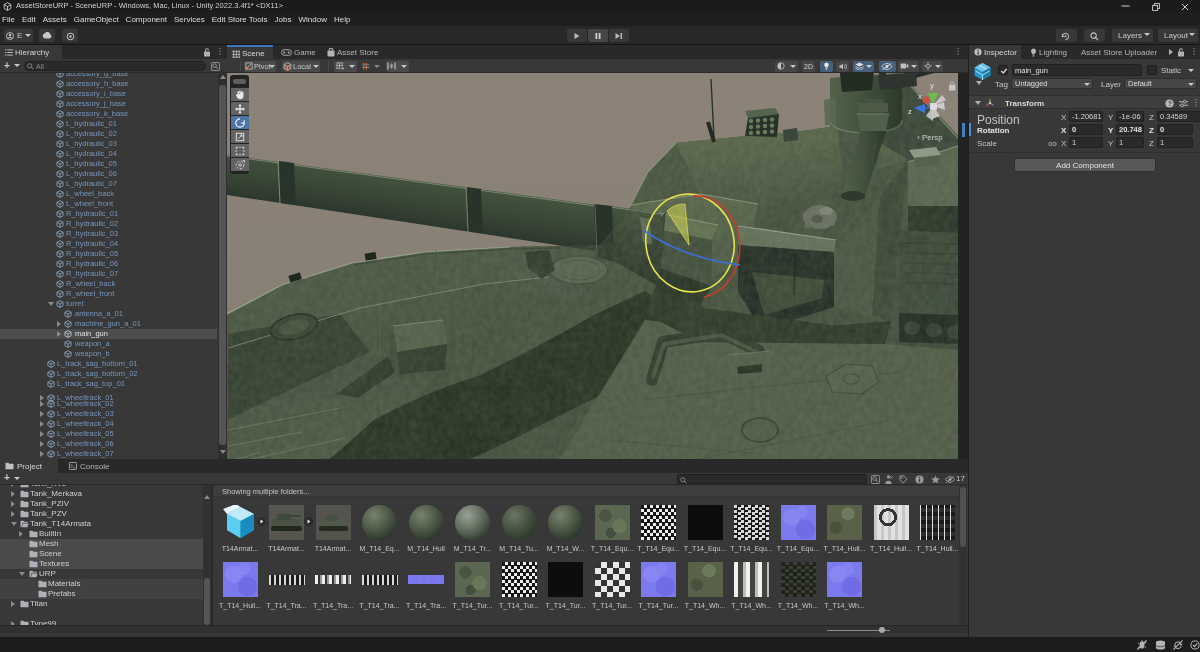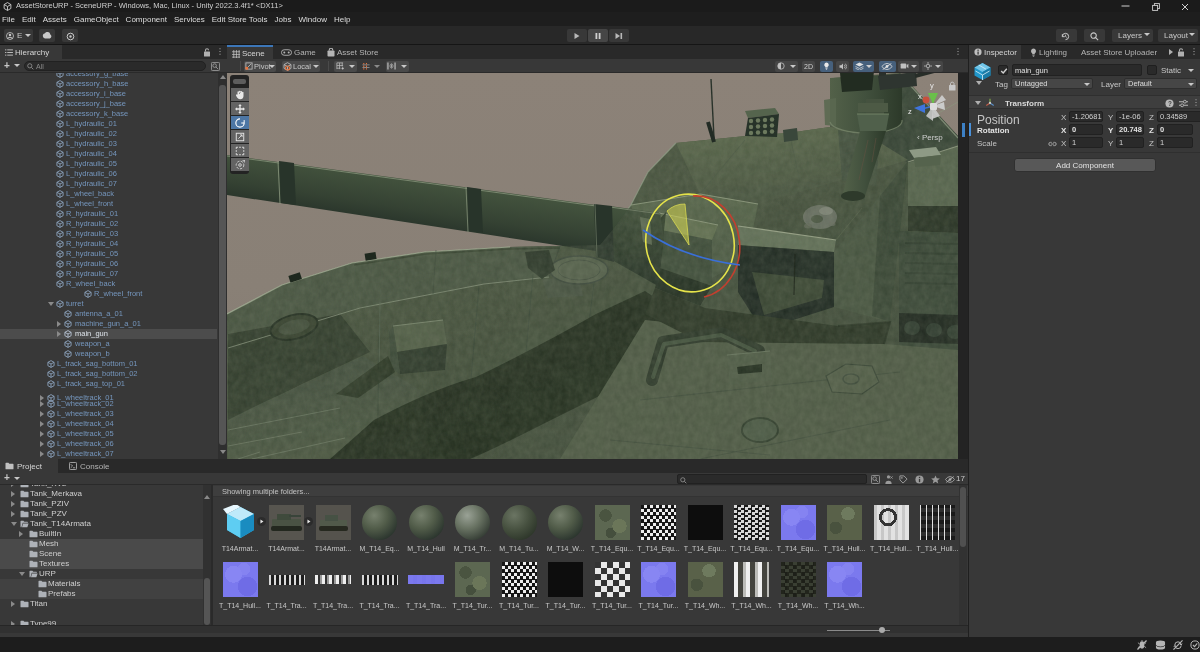--- a/index.html
+++ b/index.html
@@ -282,21 +282,21 @@
           <use href="#cb"></use>
         </svg>
         <span class="lbl" style="left:66px;color:#7596bd">R_hydraulic_07</span>
       </div>
 <div class="row" style="top:206px;">
         <svg class="cube" width="8" height="8" style="left:56px;color:#8ba1bb">
           <use href="#cb"></use>
         </svg>
         <span class="lbl" style="left:66px;color:#7596bd">R_wheel_back</span>
       </div>
-<div class="row" style="top:216px;margin-left:28px;">
+<div class="row" style="top:216px;">
         <svg class="cube" width="8" height="8" style="left:56px;color:#8ba1bb">
           <use href="#cb"></use>
         </svg>
         <span class="lbl" style="left:66px;color:#7596bd">R_wheel_front</span>
       </div>
 <div class="row" style="top:226px;">
         <span class="arr arr-d" style="left:48px;top:3px"></span>
         <svg class="cube" width="8" height="8" style="left:56px;color:#8ba1bb">
           <use href="#cb"></use>
         </svg>

